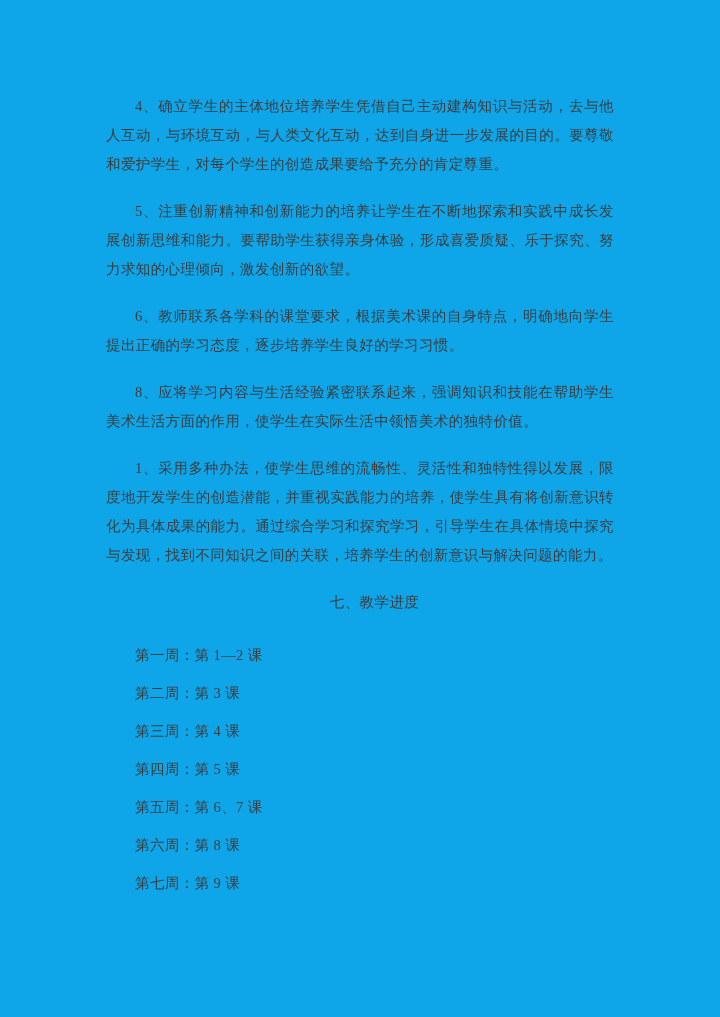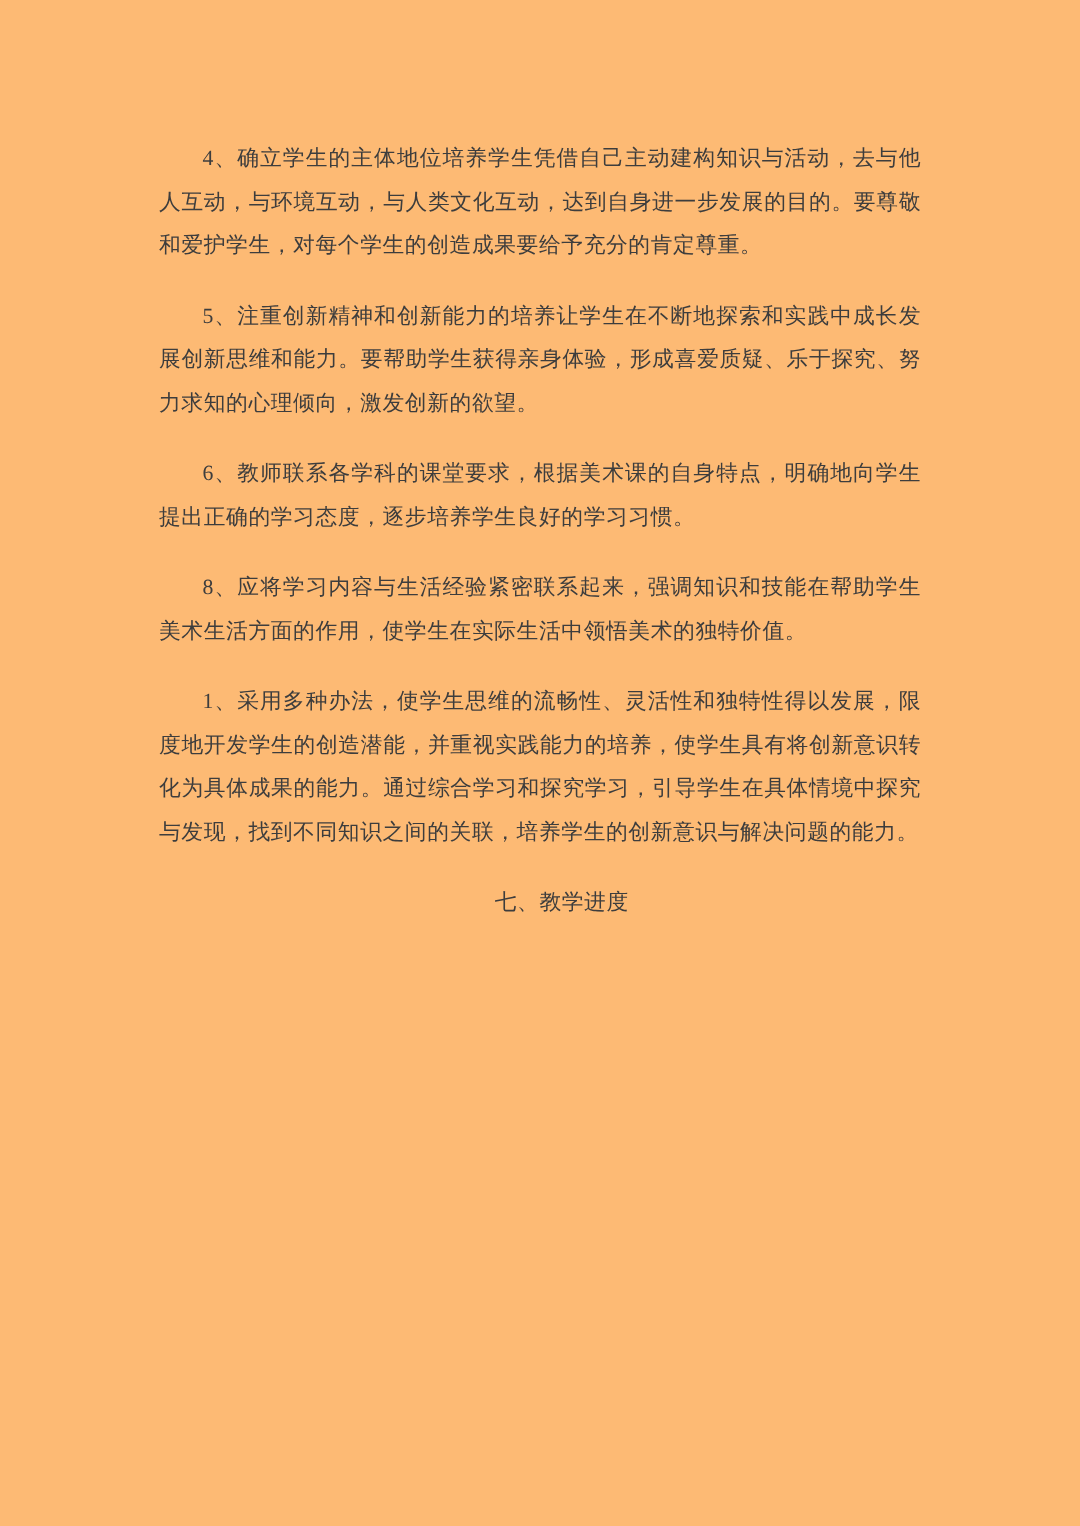--- a/index.html
+++ b/index.html
@@ -12,21 +12,21 @@
     height: 1017px;
     font-family: "Liberation Serif", "DejaVu Serif", serif;
     color: #3d3d3d;
     overflow: hidden;
   }
   .page {
     box-sizing: border-box;
     width: 720px;
     height: 1017px;
     padding: 92px 106px 40px 106px;
-    background: #fdba74;
+    background: #0ea5e9;
   }
   .doc p {
     margin: 0 0 18px 0;
     font-size: 14.5px;
     line-height: 29px;
     text-indent: 2em;
     text-align: justify;
     letter-spacing: 0.4px;
   }
   .doc p.section-heading {
@@ -45,15 +45,24 @@
   <div class="doc">
 
     <p>4、确立学生的主体地位培养学生凭借自己主动建构知识与活动，去与他人互动，与环境互动，与人类文化互动，达到自身进一步发展的目的。要尊敬和爱护学生，对每个学生的创造成果要给予充分的肯定尊重。</p>
     <p>5、注重创新精神和创新能力的培养让学生在不断地探索和实践中成长发展创新思维和能力。要帮助学生获得亲身体验，形成喜爱质疑、乐于探究、努力求知的心理倾向，激发创新的欲望。</p>
     <p>6、教师联系各学科的课堂要求，根据美术课的自身特点，明确地向学生提出正确的学习态度，逐步培养学生良好的学习习惯。</p>
     <p>8、应将学习内容与生活经验紧密联系起来，强调知识和技能在帮助学生美术生活方面的作用，使学生在实际生活中领悟美术的独特价值。</p>
     <p>1、采用多种办法，使学生思维的流畅性、灵活性和独特性得以发展，限度地开发学生的创造潜能，并重视实践能力的培养，使学生具有将创新意识转化为具体成果的能力。通过综合学习和探究学习，引导学生在具体情境中探究与发现，找到不同知识之间的关联，培养学生的创新意识与解决问题的能力。</p>
 
     <p class="section-heading">七、教学进度</p>
 
+    <div class="schedule">
+      <p>第一周：第 1—2 课</p>
+      <p>第二周：第 3 课</p>
+      <p>第三周：第 4 课</p>
+      <p>第四周：第 5 课</p>
+      <p>第五周：第 6、7 课</p>
+      <p>第六周：第 8 课</p>
+      <p>第七周：第 9 课</p>
+    </div>
 
   </div>
 </div>
 
 </body></html>

